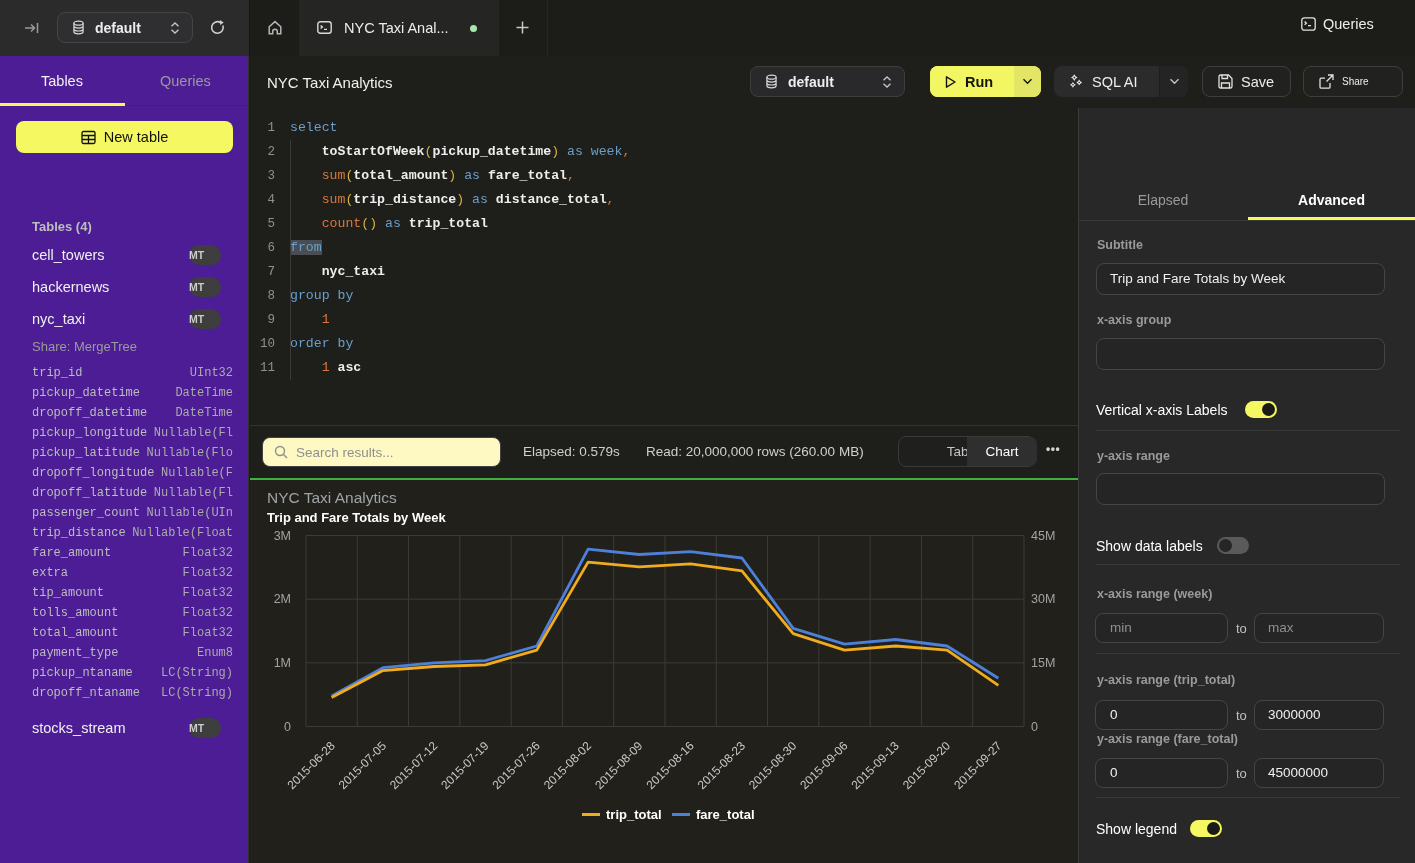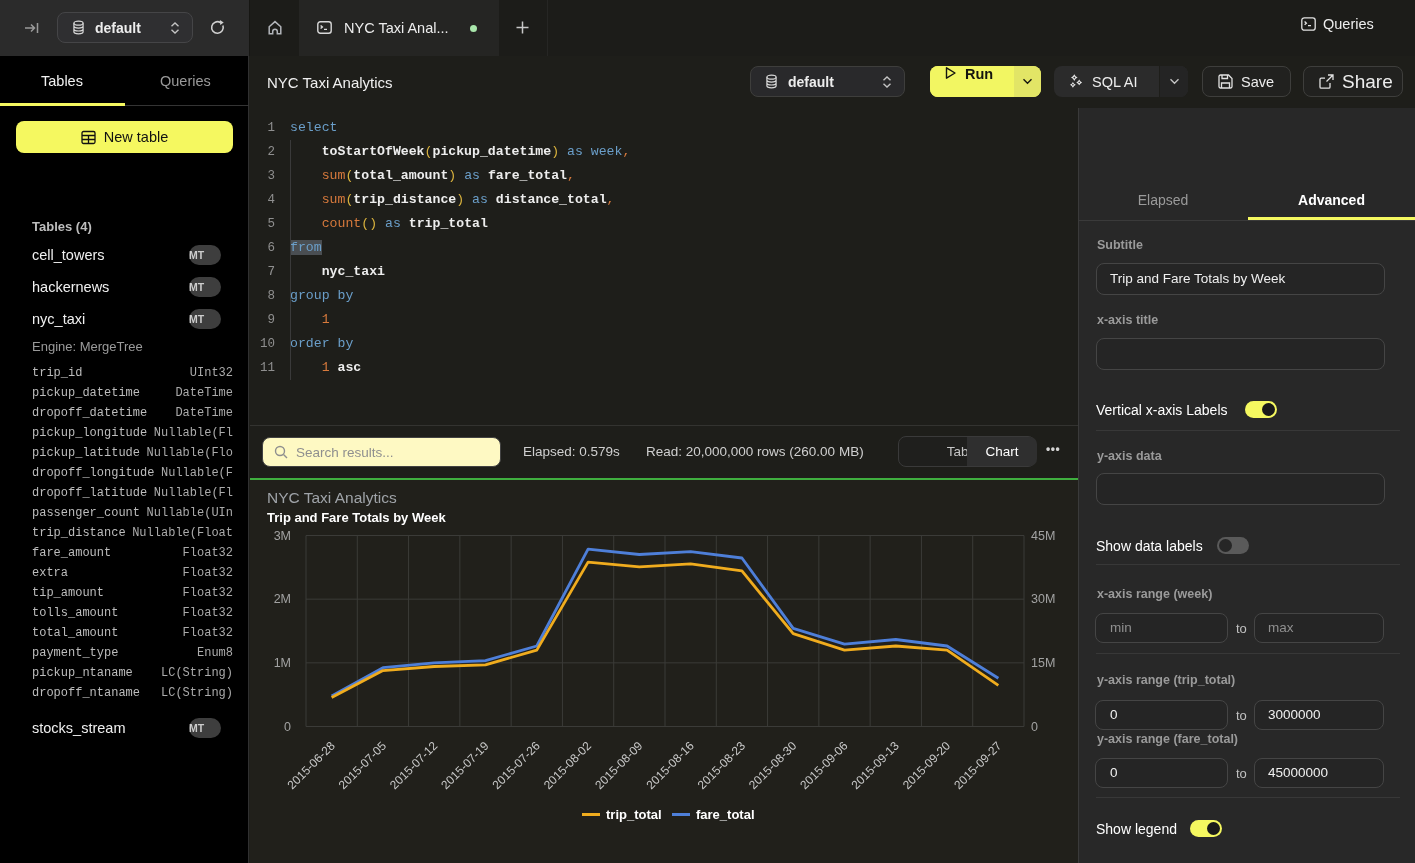--- a/index.html
+++ b/index.html
@@ -11,51 +11,51 @@
 
 #topbar { position:absolute; left:0; top:0; width:1415px; height:56px; background:#1c1c19; }
 #dbpill { position:absolute; left:57px; top:12px; width:136px; height:31px; border:1px solid #454547; border-radius:8px; background:#2f2f31; display:flex; align-items:center; }
 #dbpill .txt { color:#ededed; font-size:14px; font-weight:600; margin-left:9px; }
 #tab-active { position:absolute; left:299px; top:0; width:200px; height:56px; background:#252523; }
 #tab-active .txt { position:absolute; left:45px; top:20px; color:#ededed; font-size:14.5px; font-weight:500; }
 #tab-active .dot { position:absolute; left:470px; top:24.5px; width:7px; height:7px; border-radius:50%; background:#a9e6ab; left:171px; }
 #queries-btn { position:absolute; left:1301px; top:16px; display:flex; align-items:center; color:#ededed; font-size:14.5px; font-weight:500; }
 
 
-#sidebar { position:absolute; left:0; top:56px; width:249px; height:807px; background:#000000; border-right:1px solid #303030; }
+#sidebar { position:absolute; left:0; top:56px; width:249px; height:807px; background:#4c1d95; border-right:1px solid #303030; }
 #sidetabs { position:absolute; left:0; top:0; width:249px; height:50px; border-bottom:1px solid #343434; }
 #sidetabs .t1 { position:absolute; left:41px; top:17px; color:#f2f2f2; font-size:14.5px; font-weight:500; }
 #sidetabs .t2 { position:absolute; left:160px; top:17px; color:#9a9a9a; font-size:14.5px; font-weight:500; }
 #sidetabs .underline { position:absolute; left:0; top:47px; width:125px; height:3px; background:#f5f860; }
 #newtable { position:absolute; left:16px; top:65px; width:217px; height:32px; background:#f5f860; border-radius:8px; display:flex; align-items:center; justify-content:center; color:#111; font-size:14.5px; font-weight:500; }
 #sidesearch { position:absolute; left:16px; top:115px; width:217px; height:31px; border:1px solid #424242; border-radius:8px; display:flex; align-items:center; color:#8f8f8f; font-size:13.5px; }
 #tablescount { position:absolute; left:32px; top:163px; color:#bdbdbd; font-size:13px; font-weight:700; }
 .trow { position:absolute; left:32px; width:201px; height:22px; }
 .trow .nm { position:absolute; left:0; top:0; color:#f0f0f0; font-size:14.5px; font-weight:500; }
 .trow .mt { position:absolute; right:12px; top:-2px; width:32px; height:20px; background:#3e3e3e; border-radius:10px; color:#cccccc; font-size:10.5px; font-weight:700; line-height:20px; }
 #engine { position:absolute; left:32px; top:283px; color:#9a9a9a; font-size:13px; }
 .col { position:absolute; left:32px; width:201px; height:20px; font-family:"Liberation Mono", monospace; font-size:12px; color:#bdbdbd; white-space:nowrap; }
 .col .ty { position:absolute; right:0; top:0; color:#ababab; }
 
 
 #main-title { position:absolute; left:267px; top:74px; color:#f0f0f0; font-size:15px; font-weight:500; }
 .btn { position:absolute; height:31px; border-radius:8px; display:flex; align-items:center; }
 #btn-default { left:750px; top:66px; width:155px; background:#29292b; border:1px solid #3e3e3c; }
 #btn-default .txt { color:#ededed; font-size:14px; font-weight:600; margin-left:9px; }
 #btn-run { left:930px; top:66px; width:111px; background:#f2f662; border-radius:8px; }
-#btn-run .main { position:absolute; left:0; top:0; width:84px; height:31px; background:#f2f662; border-radius:8px 0 0 8px; display:flex; align-items:flex-start; }
+#btn-run .main { position:absolute; left:0; top:0; width:84px; height:31px; background:#f2f662; border-radius:8px 0 0 8px; display:flex; align-items:center; }
 #btn-run .dd { position:absolute; left:84px; top:0; width:27px; height:31px; background:#e2e566; border-radius:0 8px 8px 0; }
 #btn-run .txt { color:#15150f; font-size:14.5px; font-weight:600; margin-left:8px; }
 #btn-sqlai { left:1054px; top:66px; width:134px; background:#2b2b2b; }
 #btn-sqlai .txt { color:#ededed; font-size:14.5px; font-weight:500; margin-left:8px; }
 #btn-sqlai .dd { position:absolute; left:105px; top:0; width:29px; height:31px; background:#242424; border-radius:0 8px 8px 0; border-left:1px solid #1e1e1a; }
 #btn-save { left:1202px; top:66px; width:89px; border:1px solid #3e3e3c; background:#21211f; }
 #btn-save .txt { color:#ededed; font-size:14.5px; font-weight:500; margin-left:8px; }
 #btn-share { left:1303px; top:66px; width:100px; border:1px solid #3e3e3c; background:#21211f; }
-#btn-share .txt { color:#ededed; font-size:19px; font-weight:500; margin-left:8px; }
+#btn-share .txt { color:#ededed; font-size:10px; font-weight:500; margin-left:8px; }
 
 
 #editor { position:absolute; left:250px; top:108px; width:828px; height:317px; background:#1e1e1a; }
 .cl { position:absolute; height:24px; line-height:24px; font-family:"Liberation Mono", monospace; font-size:13.2px; white-space:pre; }
 .ln { position:absolute; width:25px; text-align:right; color:#8f8f8f; height:24px; line-height:24px; font-family:"Liberation Mono", monospace; font-size:12.5px; }
 .k { color:#6b9fca; } .f { color:#d87a3c; } .p { color:#d9b23d; } .i { color:#ededed; font-weight:bold; } .c { color:#d87a3c; } .n { color:#d87a3c; }
 #indent-guide { position:absolute; left:290px; top:140px; width:1px; height:240px; background:#3a3a3a; }
 .sel { background:#4a4e52; }
 
 
@@ -162,21 +162,21 @@
         <span class="mt">MT</span>
       </div>
     <div class="trow" style="top:223px">
         <span class="nm">hackernews</span>
         <span class="mt">MT</span>
       </div>
     <div class="trow" style="top:255px">
         <span class="nm">nyc_taxi</span>
         <span class="mt">MT</span>
       </div>
-    <div id="engine">Engine: MergeTree</div>
+    <div id="engine">Share: MergeTree</div>
     <div class="col" style="top:310px">trip_id<span class="ty">UInt32</span></div>
     <div class="col" style="top:330px">pickup_datetime<span class="ty">DateTime</span></div>
     <div class="col" style="top:350px">dropoff_datetime<span class="ty">DateTime</span></div>
     <div class="col" style="top:370px">pickup_longitude<span class="ty">Nullable(Fl</span></div>
     <div class="col" style="top:390px">pickup_latitude<span class="ty">Nullable(Flo</span></div>
     <div class="col" style="top:410px">dropoff_longitude<span class="ty">Nullable(F</span></div>
     <div class="col" style="top:430px">dropoff_latitude<span class="ty">Nullable(Fl</span></div>
     <div class="col" style="top:450px">passenger_count<span class="ty">Nullable(UIn</span></div>
     <div class="col" style="top:470px">trip_distance<span class="ty">Nullable(Float</span></div>
     <div class="col" style="top:490px">fare_amount<span class="ty">Float32</span></div>
@@ -343,28 +343,28 @@
   </div>
 
   <div id="rightpanel">
     <div id="rp-tabs">
       <span class="g">Elapsed</span>
         <span class="a">Advanced</span>
       <div class="u"></div>
     </div>
     <div class="rp-label" style="top:130px">Subtitle</div>
     <div class="rp-input" style="top:155px">Trip and Fare Totals by Week</div>
-    <div class="rp-label" style="top:205px">x-axis title</div>
+    <div class="rp-label" style="top:205px">x-axis group</div>
     <div class="rp-input" style="top:230px"></div>
     <div class="rp-toggle-label" style="top:294px">Vertical x-axis Labels</div>
     <div class="toggle on" style="left:166px;top:293px">
         <div class="knob"></div>
       </div>
     <div class="rp-div" style="top:322px"></div>
-    <div class="rp-label" style="top:341px">y-axis data</div>
+    <div class="rp-label" style="top:341px">y-axis range</div>
     <div class="rp-input" style="top:365px"></div>
     <div class="rp-toggle-label" style="top:430px">Show data labels</div>
     <div class="toggle off" style="left:138px;top:429px">
         <div class="knob"></div>
       </div>
     <div class="rp-div" style="top:456px"></div>
     <div class="rp-label" style="top:479px">x-axis range (week)</div>
     <div class="rp-min" style="top:505px"><span class="ph">min</span></div>
     <div class="rp-to" style="top:513px">to</div>
     <div class="rp-max" style="top:505px"><span class="ph">max</span></div>

